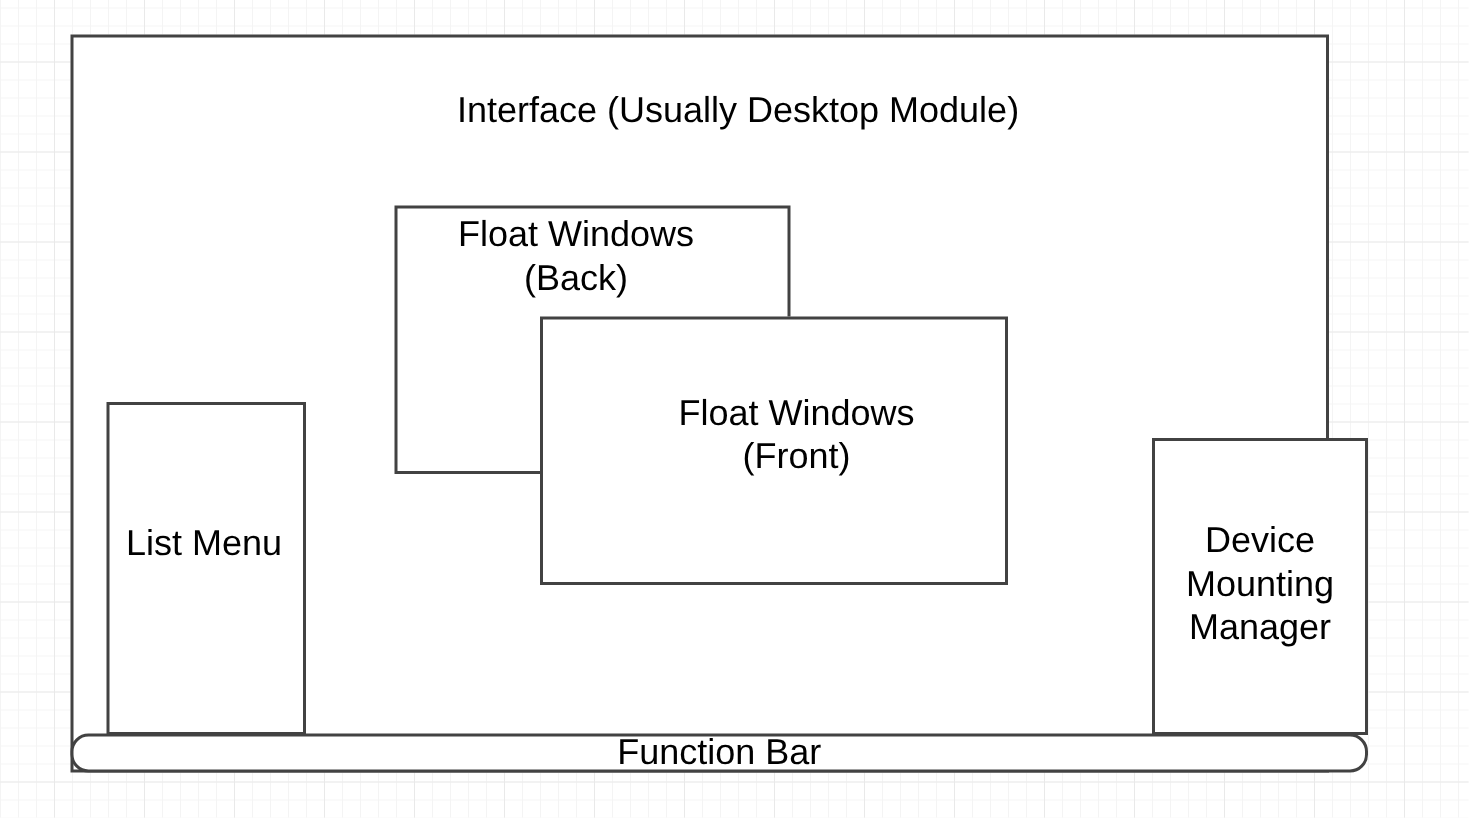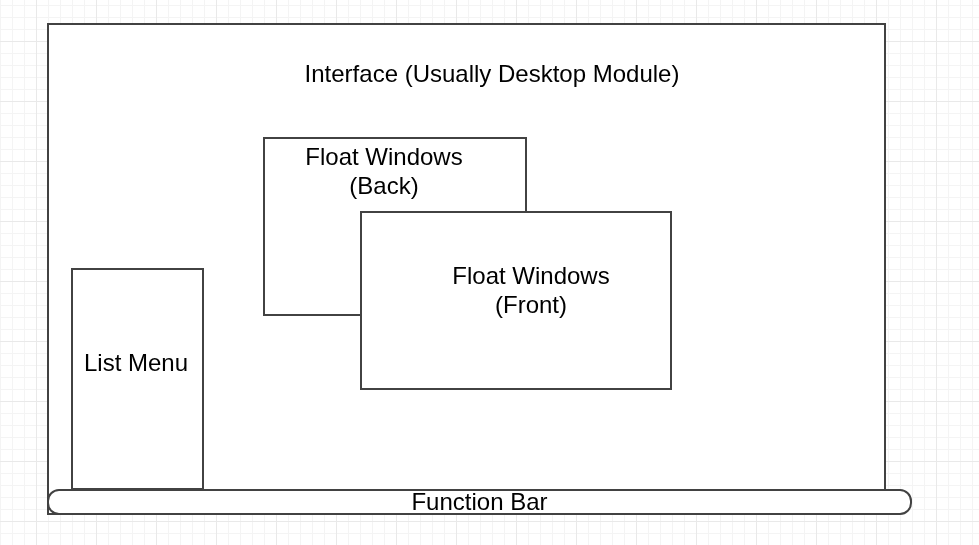--- a/index.html
+++ b/index.html
@@ -81,18 +81,23 @@
 
   <div class="shape front-box">
     <div class="shape-label front-label">Float Windows
 (Front)</div>
   </div>
 
   <div class="shape list-menu-box">
     <div class="shape-label list-menu-label">List Menu</div>
   </div>
 
+  <div class="shape device-box">
+    <div class="shape-label device-label">Device
+Mounting
+Manager</div>
+  </div>
 
   <div class="shape function-bar">
     <div class="shape-label function-label">Function Bar</div>
   </div>
 
 </div>
 
 </body></html>

